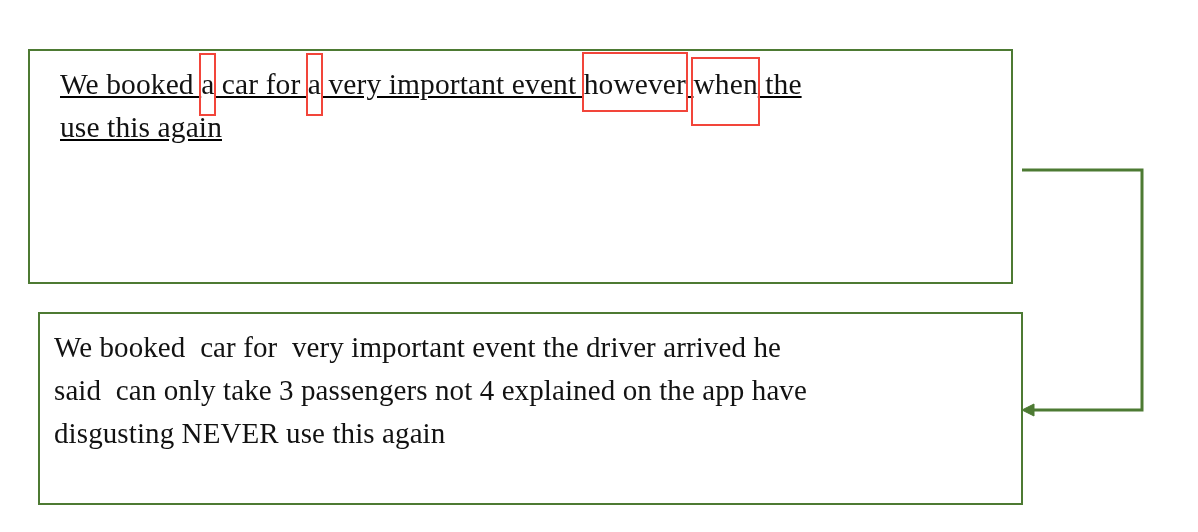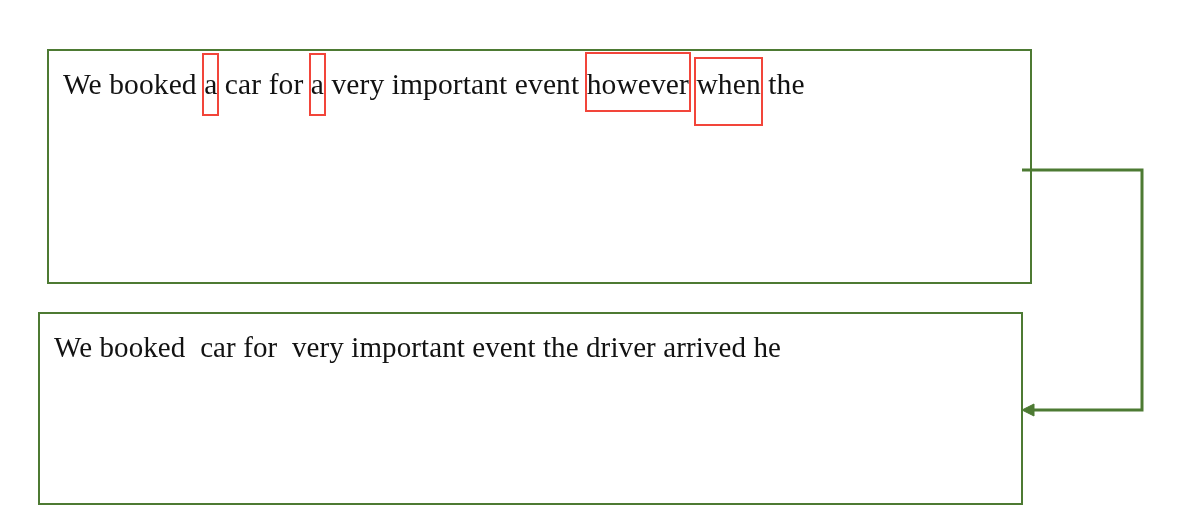--- a/index.html
+++ b/index.html
@@ -17,25 +17,26 @@
   }
 
   .textbox {
     position: absolute;
     background: #ffffff;
     border: 2px solid #4d7a33;
     box-sizing: border-box;
   }
 
   #box-original {
-    left: 47px;
+    left: 28px;
     top: 49px;
     width: 985px;
     height: 235px;
-    padding: 12px 14px 0 14px;
+    padding: 12px 14px 0 30px;
+    text-decoration: underline;
   }
 
   #box-cleaned {
     left: 38px;
     top: 312px;
     width: 985px;
     height: 193px;
     padding: 12px 14px 0 14px;
   }
 
@@ -89,25 +90,28 @@
 
 <div id="canvas">
 
   <div class="textbox" id="box-original">
 
     <div class="line"><span>We booked </span><span class="hl"><span>a</span></span><span> car for </span><span class="hl"><span>a</span></span><span> very important event </span><span class="hl shallow"><span>however</span></span><span> </span><span class="hl drop"><span>when</span></span><span> the</span></div>
 
 
 
 
+    <div class="line"><span>use this again</span></div>
 
   </div>
 
   <div class="textbox" id="box-cleaned">
     <div class="line">We booked  car for  very important event the driver arrived he</div>
+    <div class="line">said  can only take 3 passengers not 4 explained on the app have</div>
+    <div class="line">disgusting NEVER use this again</div>
   </div>
 
   <div id="arrow-connector">
     <svg width="128" height="260" viewBox="0 0 128 260">
       <polyline points="2,10 122,10 122,250 10,250" fill="none" stroke="#4d7a33" stroke-width="3"></polyline>
       <polygon points="2,250 14,244 14,256" fill="#4d7a33" stroke="#4d7a33" stroke-width="1"></polygon>
     </svg>
   </div>
 
 </div>

